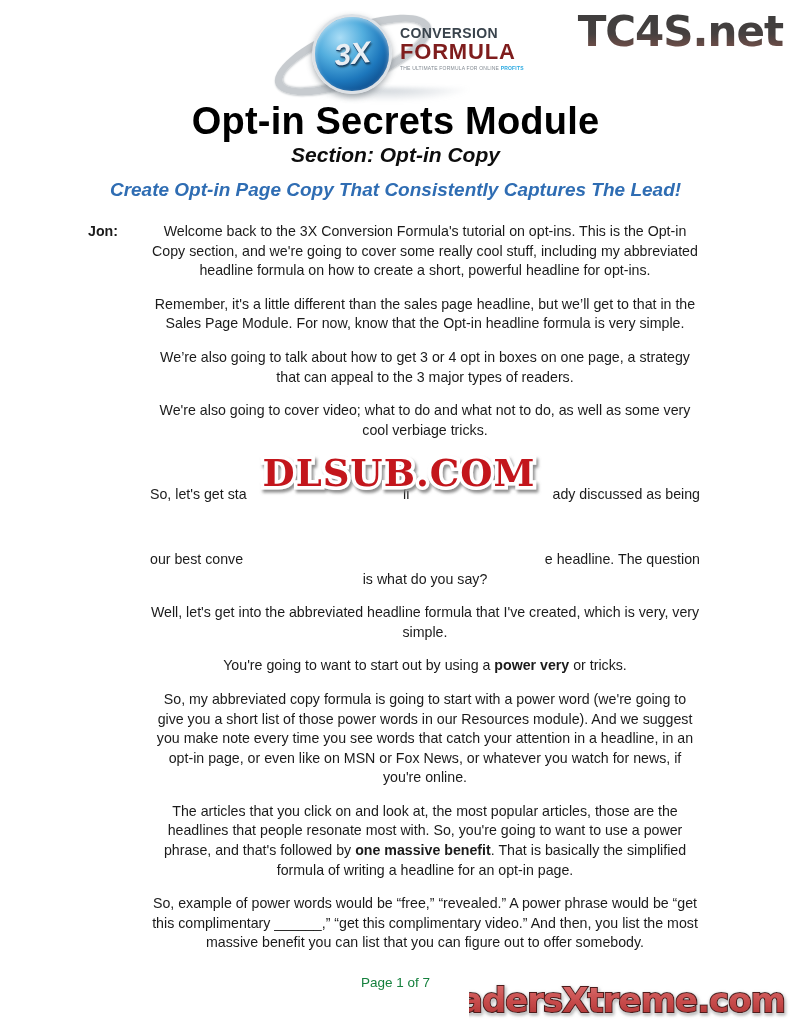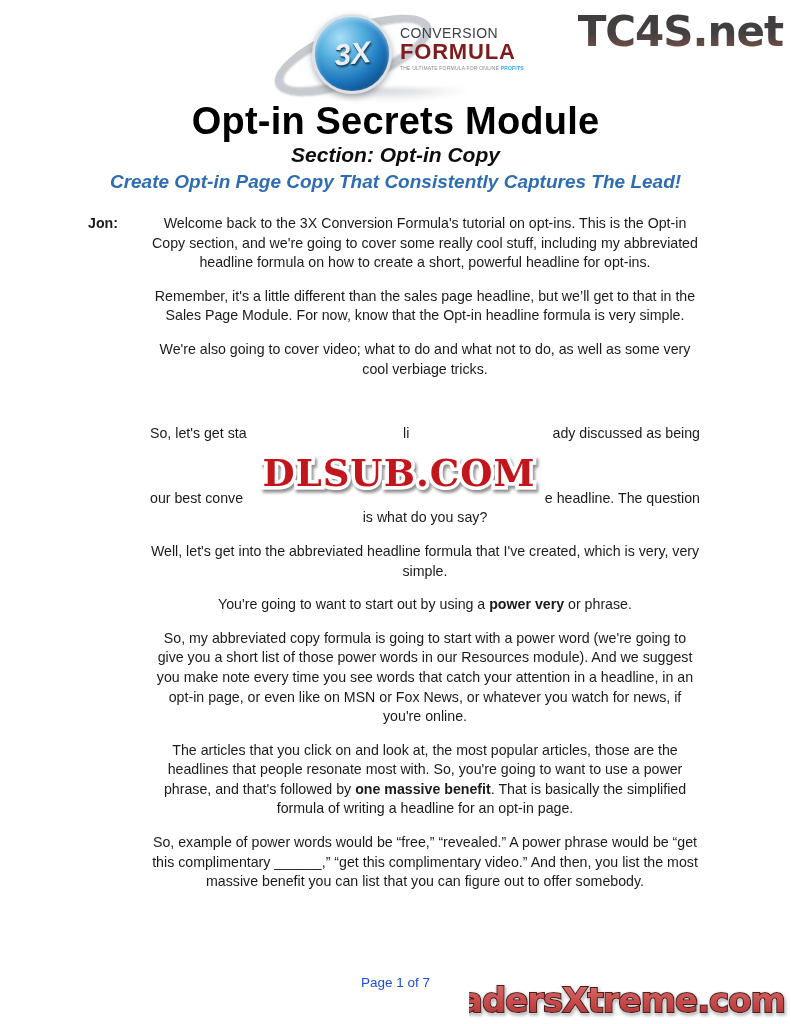--- a/index.html
+++ b/index.html
@@ -38,34 +38,34 @@
     z-index: 2;
     display: flex; align-items: center; justify-content: center;
   }
   .logo-symbol {
     font-style: italic; font-weight: bold; font-size: 30px;
     color: #e9eef3;
     text-shadow: 0 1px 0 #0b3a68, 1px 2px 2px rgba(0,0,0,.55);
     transform: rotate(-6deg);
   }
   .logo-brand { position: absolute; left: 102px; top: 22px; width: 110px; z-index: 3; }
-  .logo-line1 { font-weight: normal; font-size: 14px; letter-spacing: .4px; color: #39434c; line-height: 1.05; }
+  .logo-line1 { font-weight: bold; font-size: 14px; letter-spacing: .4px; color: #39434c; line-height: 1.05; }
   .logo-line2 { font-weight: bold; font-size: 22px; letter-spacing: .8px; color: #7f1d1d; line-height: 1.0; }
   .logo-tagline { margin-top: 2px; font-size: 5px; letter-spacing: .2px; color: #828a92; white-space: nowrap; }
   .logo-tagline .accent { color: #2aa9e1; font-weight: bold; }
   .logo-reflection {
     position: absolute; left: 4px; top: 84px; width: 170px; height: 14px; z-index: 0;
     background: radial-gradient(ellipse at 50% 0%, rgba(120,135,150,.38), rgba(120,135,150,0) 70%);
     filter: blur(2px);
   }
 
   
   .title { margin-top: 100px; text-align: center; font-size: 38px; font-weight: bold; color: #000; letter-spacing: .2px; }
   .section { text-align: center; font-size: 21px; font-weight: bold; font-style: italic; color: #0d0d0d; }
-  .tagline-heading { margin-top: 4px; text-align: center; font-size: 19px; font-weight: bold; font-style: italic; }
+  .tagline-heading { margin-top: 12px; text-align: center; font-size: 19px; font-weight: bold; font-style: italic; }
 
   
   .transcript {
     margin: 21px 91px 0 88px;
     display: grid;
     grid-template-columns: 62px 1fr;
     align-items: start;
   }
   .speaker { font-weight: bold; font-size: 14.2px; line-height: 19.6px; }
   .para { font-size: 14.2px; line-height: 19.6px; margin-bottom: 14px; text-align: center; }
@@ -78,21 +78,21 @@
   .dlsub { position: absolute; left: 244px; top: 480px; z-index: 5; }
   .dlsub text {
     font-family: "DejaVu Serif", serif;
     font-weight: bold; font-size: 37px; letter-spacing: 1px;
     stroke: #ffffff; stroke-width: 7px; paint-order: stroke;
   }
 
   
   .footer-label {
     position: absolute; left: 0; right: 0; bottom: 34px;
-    text-align: center; font-size: 13.5px; color: #1d4ed8;
+    text-align: center; font-size: 13.5px; color: #15803d;
   }
   .tradersxtreme { position: absolute; right: 0; bottom: 0; z-index: 6; }
   .tradersxtreme text {
     font-family: "DejaVu Sans", sans-serif;
     font-weight: bold; font-size: 34px; letter-spacing: -1px;
     stroke: #4e1d1d; stroke-width: 2.2px; paint-order: stroke;
   }
 </style>
 </head>
 <body>
@@ -125,35 +125,36 @@
 
   <h1 class="title">Opt-in Secrets Module</h1>
   <h2 class="section">Section: Opt-in Copy</h2>
   <h3 class="tagline-heading" style="color: rgb(47, 109, 179);">Create Opt-in Page Copy That Consistently Captures The Lead!</h3>
 
   <div class="transcript">
     <div class="speaker">Jon:</div>
     <div class="paragraphs">
         <div class="para"><span>Welcome back to the 3X Conversion Formula's tutorial on opt-ins. This is the Opt-in Copy section, and we're going to cover some really cool stuff, including my abbreviated headline formula on how to create a short, powerful headline for opt-ins.</span></div>
         <div class="para"><span>Remember, it's a little different than the sales page headline, but we’ll get to that in the Sales Page Module.  For now, know that the Opt-in headline formula is very simple.</span></div>
+        <div class="para"><span>We’re also going to talk about how to get 3 or 4 opt in boxes on one page, a strategy that can appeal to the 3 major types of readers.</span></div>
         <div class="para"><span>We're also going to cover video; what to do and what not to do, as well as some very cool verbiage tricks.</span></div>
         <div class="para obscured">
           <div class="frag-line split">
             <span>So, let's get sta</span>
             <span class="mid">li</span>
             <span>ady discussed as being</span>
           </div>
           <div class="frag-line split">
             <span>our best conve</span>
             <span>e headline. The question</span>
           </div>
           <div class="frag-line">is what do you say?</div>
         </div>
         <div class="para"><span>Well, let's get into the abbreviated headline formula that I've created, which is very, very simple.</span></div>
-        <div class="para"><span>You're going to want to start out by using a </span><span class="b">power very</span><span> or phrase.</span></div>
+        <div class="para"><span>You're going to want to start out by using a </span><span class="b">power very</span><span> or tricks.</span></div>
         <div class="para"><span>So, my abbreviated copy formula is going to start with a power word (we're going to give you a short list of those power words in our Resources module). And we suggest you make note every time you see words that catch your attention in a headline, in an opt-in page, or even like on MSN or Fox News, or whatever you watch for news, if you're online.</span></div>
         <div class="para"><span>The articles that you click on and look at, the most popular articles, those are the headlines that people resonate most with. So, you're going to want to use a power phrase, and that's followed by </span><span class="b">one massive benefit</span><span>. That is basically the simplified formula of writing a headline for an opt-in page.</span></div>
         <div class="para"><span>So, example of power words would be “free,” “revealed.” A power phrase would be “get this complimentary ______,” “get this complimentary video.” And then, you list the most massive benefit you can list that you can figure out to offer somebody.</span></div>
       </div>
   </div>
 
   <svg class="dlsub" width="310" height="54" style="top: 447.344px;">
     <defs>
       <filter id="dlshadow" x="-20%" y="-20%" width="140%" height="160%">
         <feDropShadow dx="2" dy="3" stdDeviation="1.6" flood-color="#7a7a7a" flood-opacity="0.85"></feDropShadow>

